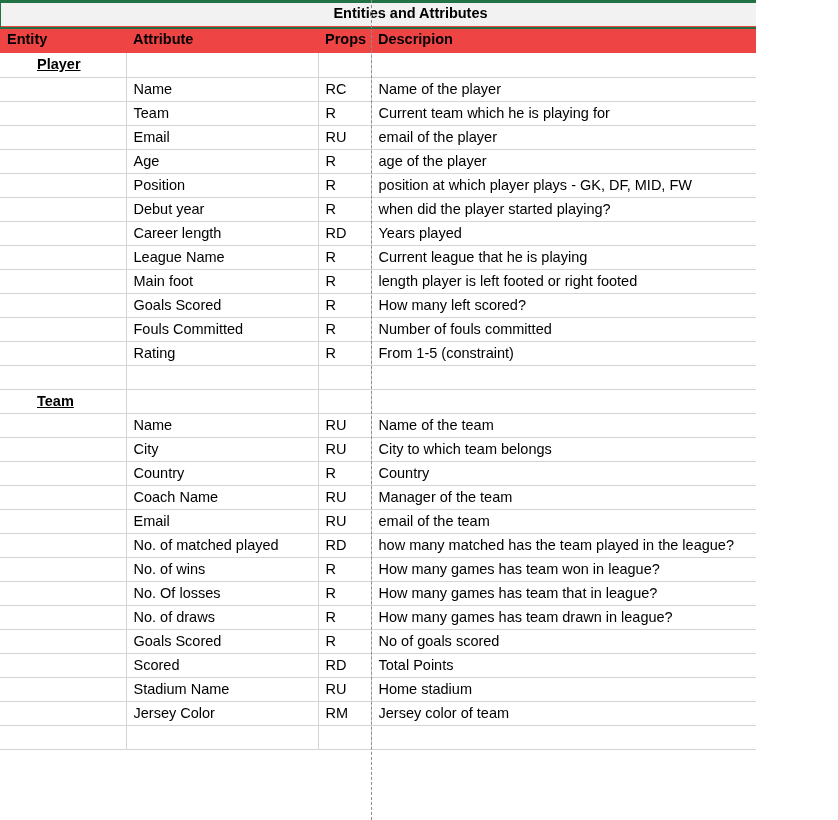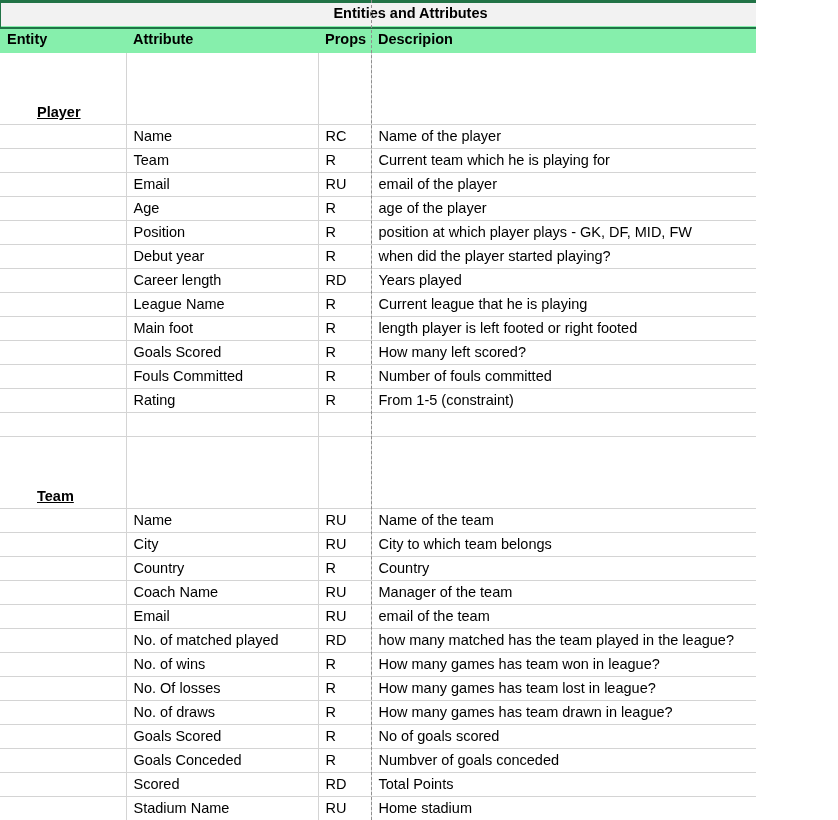--- a/index.html
+++ b/index.html
@@ -53,40 +53,39 @@
     font-size: 14.5px;
   }
   tr.title-row td.tail-cell {
     background: #ffffff;
     border-right: 1px solid #d4d4d4;
     border-bottom: 1px solid #d4d4d4;
   }
   
   tr.head-row td {
     height: 27px;
-    background: #86efac;
+    background: #ef4444;
     font-weight: bold;
     border-right: none;
     border-bottom: none;
   }
   tr.head-row td.tail-cell {
     background: #ffffff;
     border-right: 1px solid #d4d4d4;
     border-bottom: 1px solid #d4d4d4;
   }
   td.desc-cell { padding-left: 6px; }
   td.props-cell { padding-left: 5px; margin-left: 48px; }
   td.entity-cell { padding-left: 7px; }
 
   .entity-name {
     font-weight: bold;
     text-decoration: underline;
     padding-left: 30px;
     display: inline-block;
-    margin-top: 48px;
   }
 
   
   #selection {
     position: absolute;
     left: -1px;
     top: 1px;
     width: 816px;
     height: 28px;
     border: 2px solid #217346;
@@ -301,42 +300,35 @@
           <td class="entity-cell"></td>
           <td>No. of wins</td>
           <td class="props-cell">R</td>
           <td class="desc-cell">How many games has team won in league?</td>
           <td></td>
         </tr>
         <tr>
           <td class="entity-cell"></td>
           <td>No. Of losses</td>
           <td class="props-cell">R</td>
-          <td class="desc-cell">How many games has team lost in league?</td>
+          <td class="desc-cell">How many games has team that in league?</td>
           <td></td>
         </tr>
         <tr>
           <td class="entity-cell"></td>
           <td>No. of draws</td>
           <td class="props-cell">R</td>
           <td class="desc-cell">How many games has team drawn in league?</td>
           <td></td>
         </tr>
         <tr>
           <td class="entity-cell"></td>
           <td>Goals Scored</td>
           <td class="props-cell">R</td>
           <td class="desc-cell">No of goals scored</td>
-          <td></td>
-        </tr>
-        <tr>
-          <td class="entity-cell"></td>
-          <td>Goals Conceded</td>
-          <td class="props-cell">R</td>
-          <td class="desc-cell">Numbver of goals conceded</td>
           <td></td>
         </tr>
         <tr>
           <td class="entity-cell"></td>
           <td>Scored</td>
           <td class="props-cell">RD</td>
           <td class="desc-cell">Total Points</td>
           <td></td>
         </tr>
         <tr>

